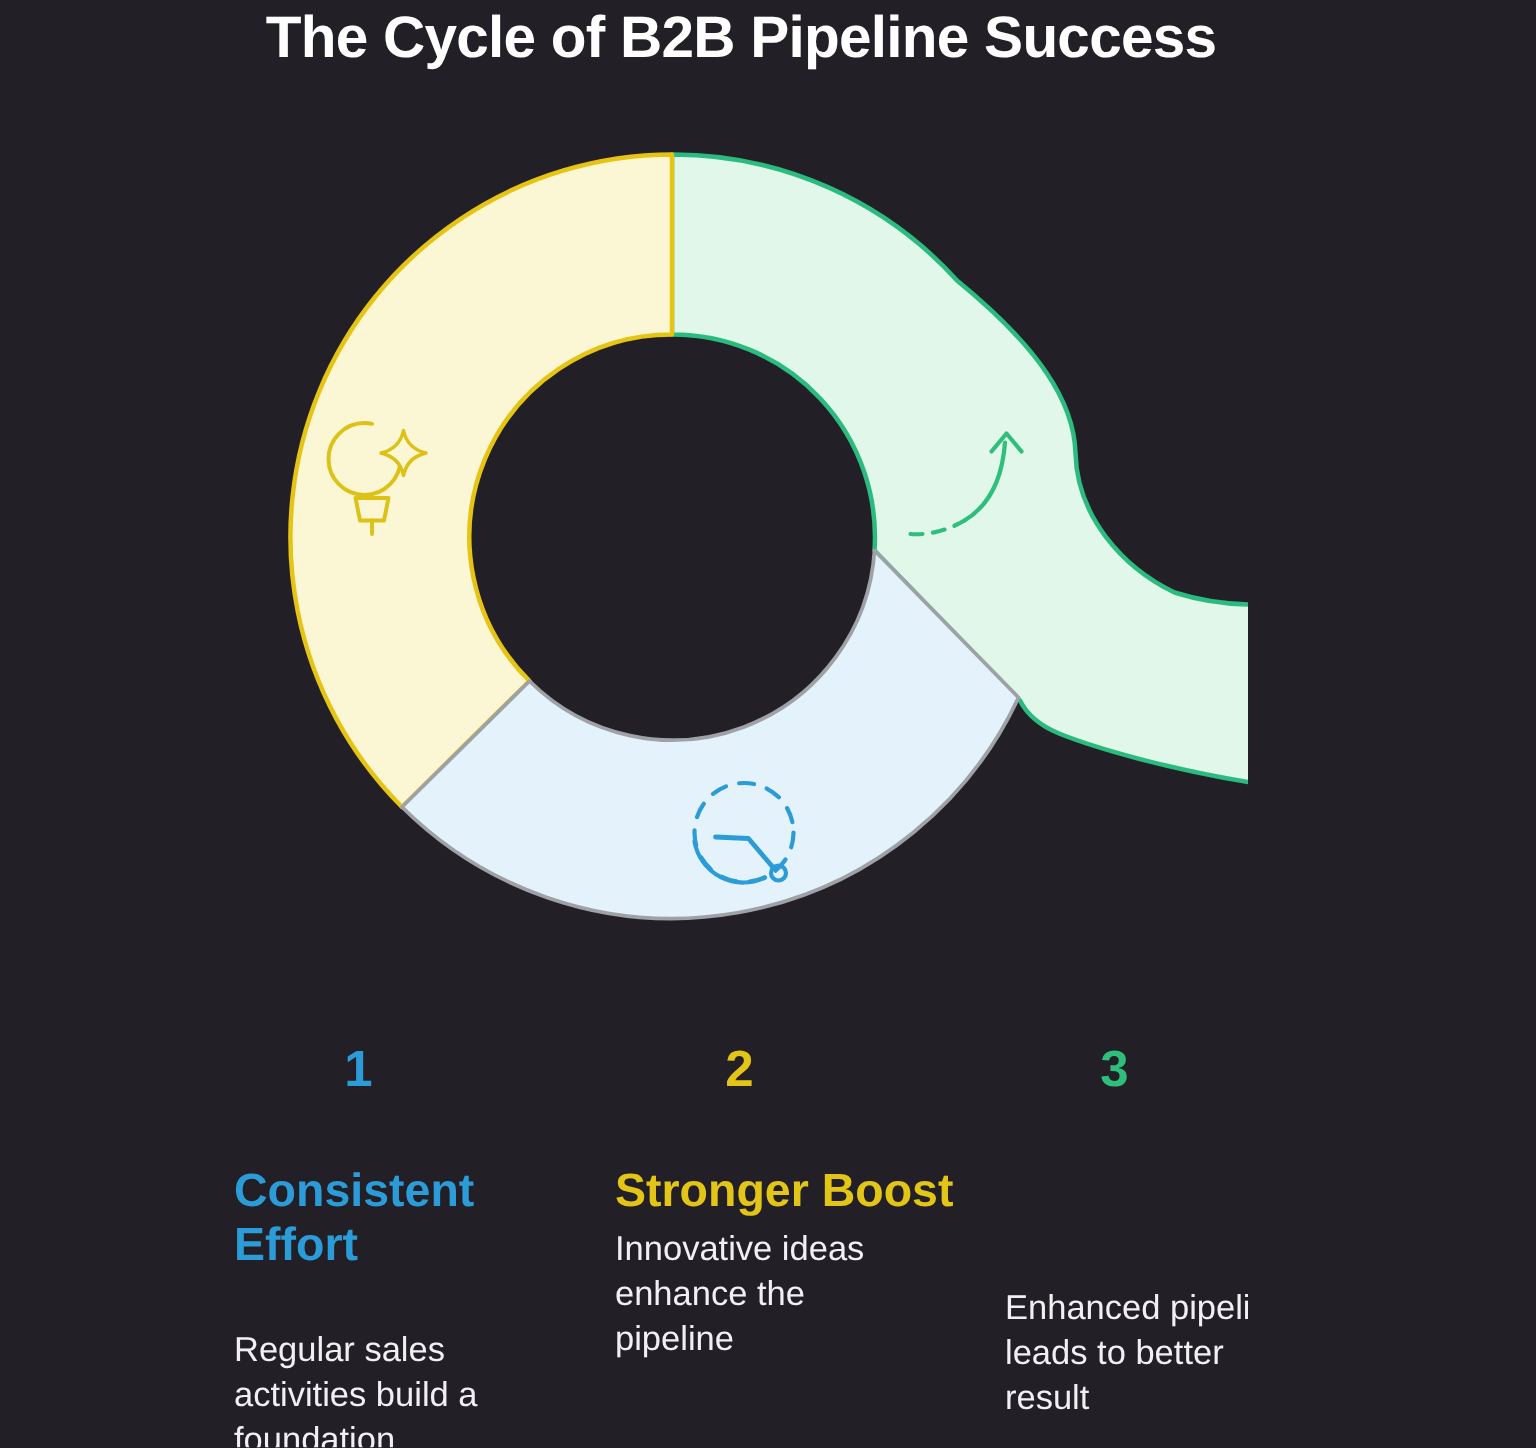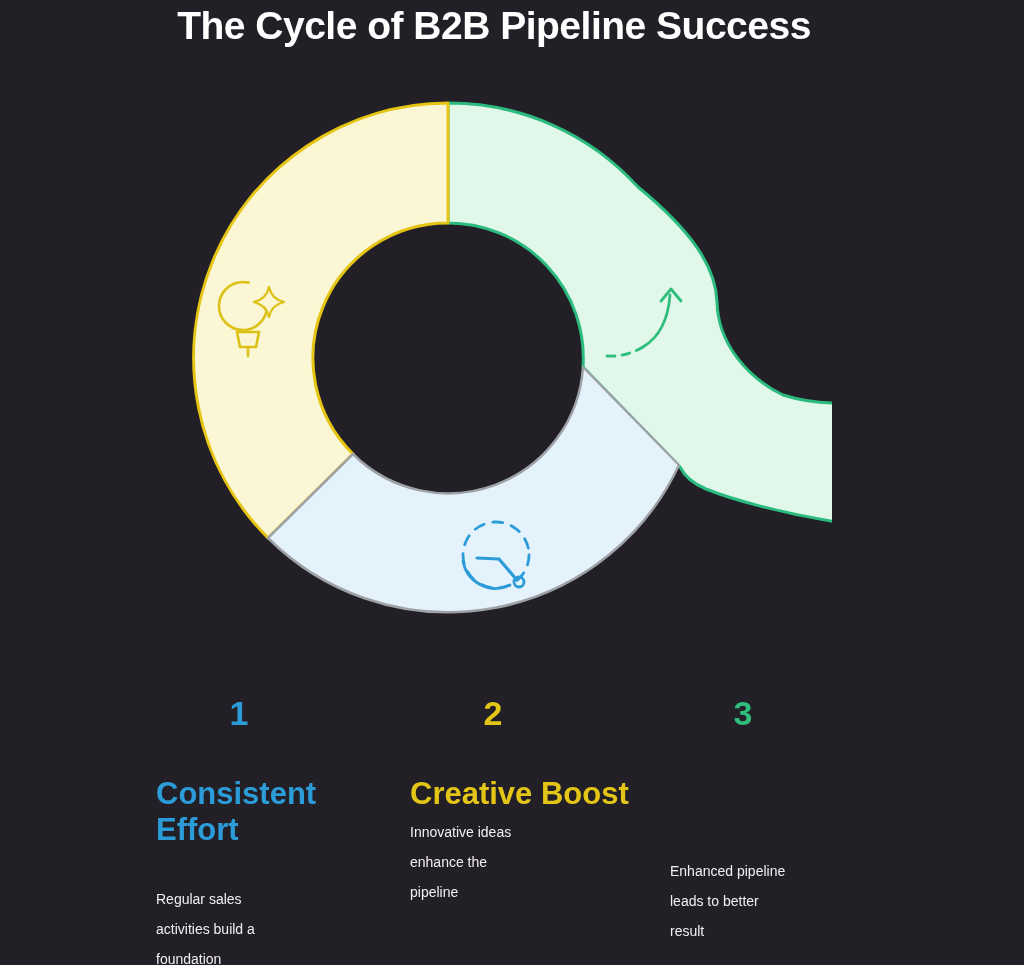--- a/index.html
+++ b/index.html
@@ -18,21 +18,21 @@
   .step-number {
     position:absolute; top:696px; width:166px; line-height:34px;
     text-align:center; font-size:34px; font-weight:700;
   }
   .step-title {
     position:absolute; top:776px; width:240px; margin:0;
     font-size:31px; font-weight:700; line-height:36px;
     white-space:pre-line;
   }
   .step-desc {
-    position:absolute; width:225px; font-size:14px; line-height:30px;
+    position:absolute; width:225px; font-size:23px; line-height:30px;
     color:#F1EFF3; white-space:pre-line;
   }
   .c1 { color:#2B9CD8; }
   .c2 { color:#E3C517; }
   .c3 { color:#2FBE7C; }
   .col1 { left:156px; }
   .col2 { left:410px; }
   .col3 { left:660px; }
   .desc1 { top:856px;margin-top:28px; }
   .desc2 { top:817px; }
@@ -87,21 +87,21 @@
   </svg>
 
   <div class="step-number c1 col1">1</div>
   <p class="step-title c1 col1">Consistent
 Effort</p>
   <div class="step-desc desc1 col1">Regular sales
 activities build a
 foundation</div>
 
   <div class="step-number c2 col2">2</div>
-  <p class="step-title c2 col2">Creative Boost</p>
+  <p class="step-title c2 col2">Stronger Boost</p>
   <div class="step-desc desc2 col2">Innovative ideas
 enhance the
 pipeline</div>
 
   <div class="step-number c3 col3">3</div>
   <div class="step-desc desc3 col3">Enhanced pipeline
 leads to better
 result</div>
 
 </div>

